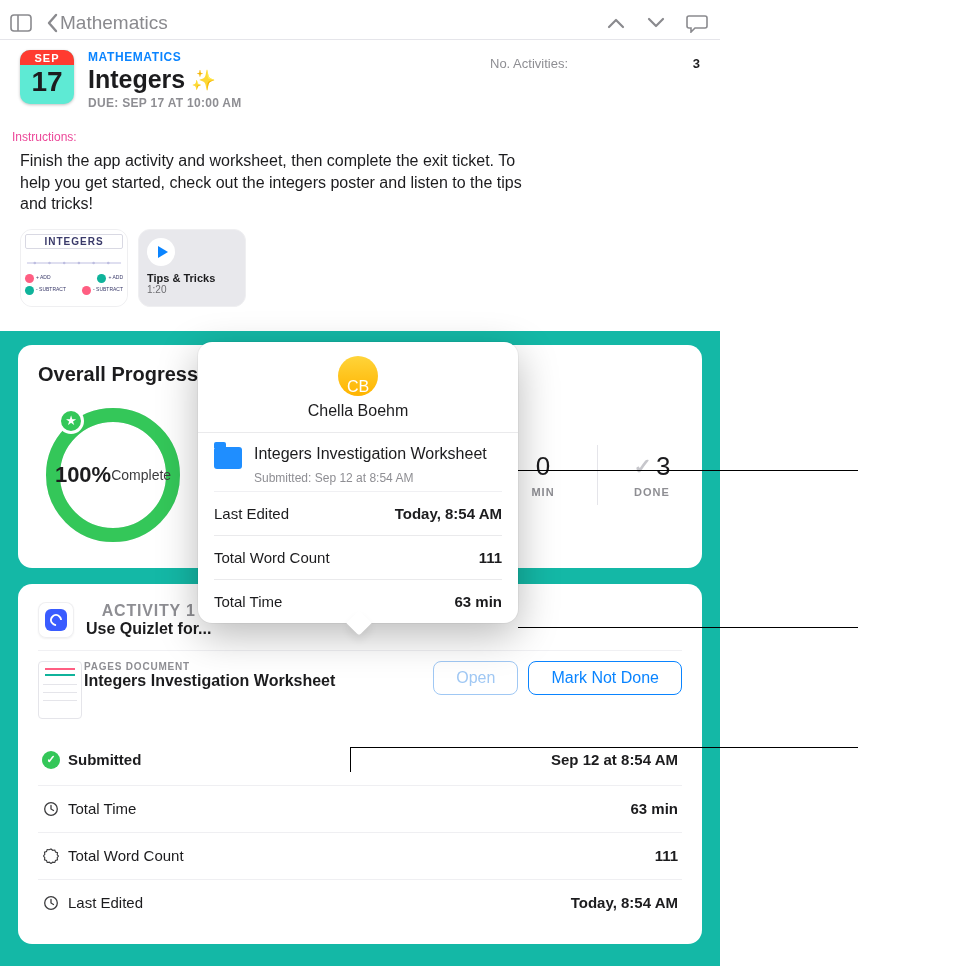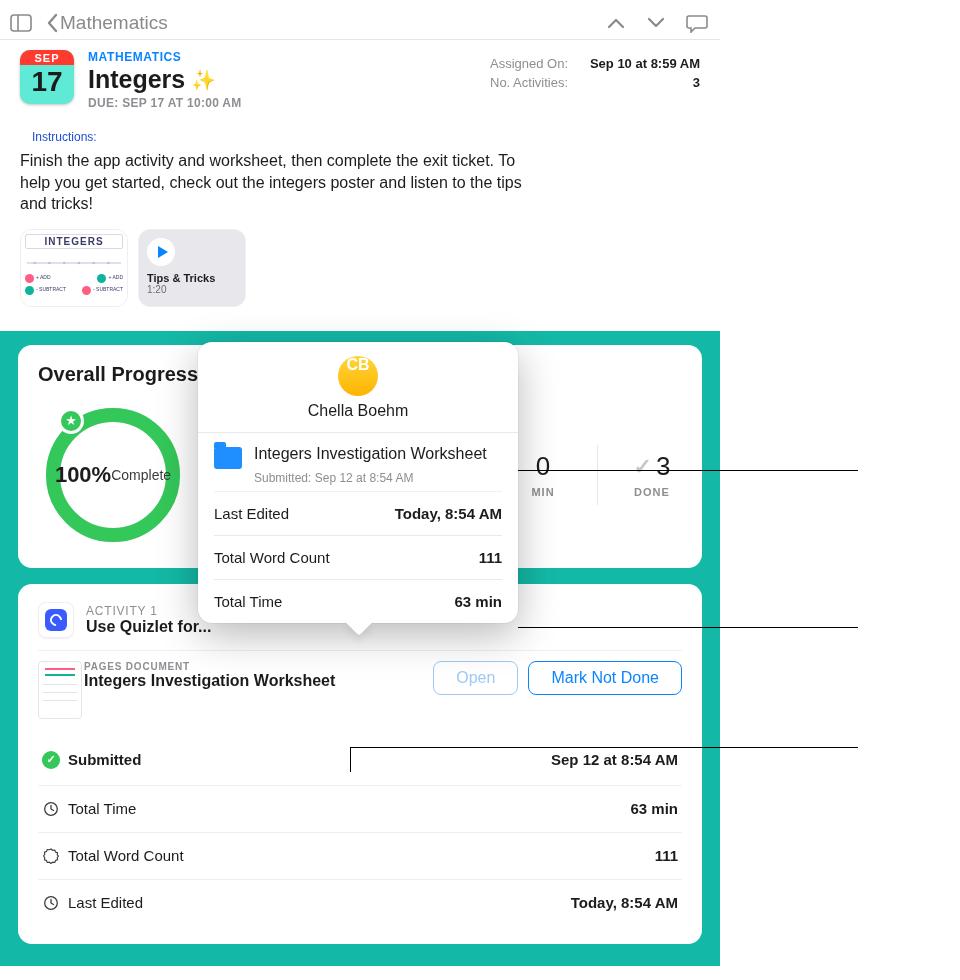--- a/index.html
+++ b/index.html
@@ -41,21 +41,21 @@
   .title-row { display:flex; align-items:center; gap:6px; margin-top:1px;}
   .title { font-size:25px; font-weight:700; }
   .sparkles { font-size:20px; display:inline-block; }
   .due { color:#8e8e93; font-size:12px; font-weight:600; letter-spacing:.3px; margin-top:2px;}
   .header-right { width:210px; padding-top:4px;}
   .meta-row { display:flex; justify-content:space-between; font-size:13px; padding:2px 0;}
   .meta-row .k { color:#8e8e93; }
   .meta-row .v { font-weight:600; }
   
   
-  .instructions-label { color:#1d4ed8; font-size:12px; padding:16px 32px 6px;}
+  .instructions-label { color:#ec4899; font-size:12px; padding:16px 12px 6px;}
   .instructions-text { font-size:16px; line-height:1.35; padding:0 20px; max-width:560px;}
   
   
   .attachments { display:flex; gap:10px; padding:14px 20px 18px;}
   .att {
     width:108px; height:78px; border-radius:12px; background:#f6f6f8;
     position:relative; overflow:hidden; border:1px solid #efeff1;
   }
   .poster-canvas { position:absolute; inset:0; background:#fff; padding:4px 4px; }
   .poster-title { font-size:10px; font-weight:900; letter-spacing:1px; color:#3a3a6a; text-align:center; border:1px solid #d9d9e3; border-radius:2px; padding:1px 2px; margin-bottom:4px;}
@@ -99,21 +99,21 @@
   .stat-lbl{ font-size:11px; color:#8e8e93; letter-spacing:1px; margin-top:4px; font-weight:600;}
   
   
   .activity-head{ display:flex; align-items:center; gap:12px; margin-bottom:12px;}
   .app-icon{
     width:36px;height:36px;border-radius:8px;background:#fff;display:flex;align-items:center;justify-content:center;
     box-shadow:0 0 0 1px #efeff1 inset, 0 1px 2px rgba(0,0,0,.06);
   }
   .quizlet-glyph{ width:22px;height:22px;border-radius:6px;background:#3a5cff;position:relative;}
   .quizlet-glyph::after{content:"";position:absolute;inset:5px;border:2px solid #fff;border-radius:50%;border-right-color:transparent;transform:rotate(45deg);}
-  .act-sub{ font-size:12px; color:#8e8e93; letter-spacing:.8px; font-weight:400;}
+  .act-sub{ font-size:16px; color:#8e8e93; letter-spacing:.8px; font-weight:700;text-align:center;}
   .act-title{ font-size:16px; font-weight:700;}
   
   .doc-row{ display:flex; align-items:flex-start; gap:2px; padding-top:10px; border-top:1px solid #f0f0f3;}
   .doc-thumb{
     width:44px;height:58px;border:1px solid #e5e5ea;border-radius:4px;background:#fff;padding:2px;
     background-image:
       linear-gradient(#ff5e82,#ff5e82),linear-gradient(#0fb39b,#0fb39b),
       linear-gradient(#e5e5ea,#e5e5ea),linear-gradient(#e5e5ea,#e5e5ea),linear-gradient(#e5e5ea,#e5e5ea);
     background-repeat:no-repeat;
     background-size: 30px 2px, 30px 2px, 34px 1px, 34px 1px, 34px 1px;
@@ -150,22 +150,22 @@
   .popover::after{
     content:""; position:absolute; bottom:-9px; left:152px;
     width:18px;height:18px;background:#fff;transform:rotate(45deg);
     box-shadow:4px 4px 8px rgba(0,0,0,.08);
     border-bottom-right-radius:3px;
   }
   .pop-head{ text-align:center; padding:14px 10px 12px; }
   .avatar{
     width:40px;height:40px;border-radius:50%;
     background:linear-gradient(180deg,#ffd43a,#ffb400);
-    display:flex;align-items:flex-start;justify-content:center;
-    color:#fff;font-weight:700; margin:0 auto 6px;
+    display:flex;align-items:flex-end;justify-content:center;
+    color:#fff;font-weight:400; margin:0 auto 6px;
   }
   .student{font-size:16px;}
   .pop-sep{height:1px;background:#eaeaec;}
   .pop-doc{ display:flex; gap:12px; padding:12px 16px 6px; align-items:flex-start;}
   .folder-icon{ width:28px;height:22px;background:#1f8eff;border-radius:3px;position:relative;margin-top:2px;}
   .folder-icon::before{content:"";position:absolute;top:-5px;left:0;width:12px;height:6px;background:#1f8eff;border-radius:2px 2px 0 0;}
   .pop-doc-title{font-size:16px;}
   .pop-doc-sub{font-size:12px;color:#8e8e93;margin-top:8px;}
   .pop-row{display:flex;justify-content:space-between;padding:13px 16px;font-size:15px;}
   .pop-row .v{font-weight:700;}
@@ -228,24 +228,20 @@
         <div class="subject">MATHEMATICS</div>
         <div class="title-row">
           <span class="title">Integers</span>
           <span class="sparkles">✨</span>
         </div>
         <div class="due">DUE: SEP 17 AT 10:00 AM</div>
       </div>
     </div>
     <div class="header-right">
       <div class="meta-row">
-        <span class="k">Assigned On:</span>
-        <span class="v">Sep 10 at 8:59 AM</span>
-      </div>
-      <div class="meta-row">
         <span class="k">No. Activities:</span>
         <span class="v">3</span>
       </div>
     </div>
   </div>
 
   <div class="instructions-label">Instructions:</div>
   <div class="instructions-text">Finish the app activity and worksheet, then complete the exit ticket. To help you get started, check out the integers poster and listen to the tips and tricks!</div>
 
   <div class="attachments">

